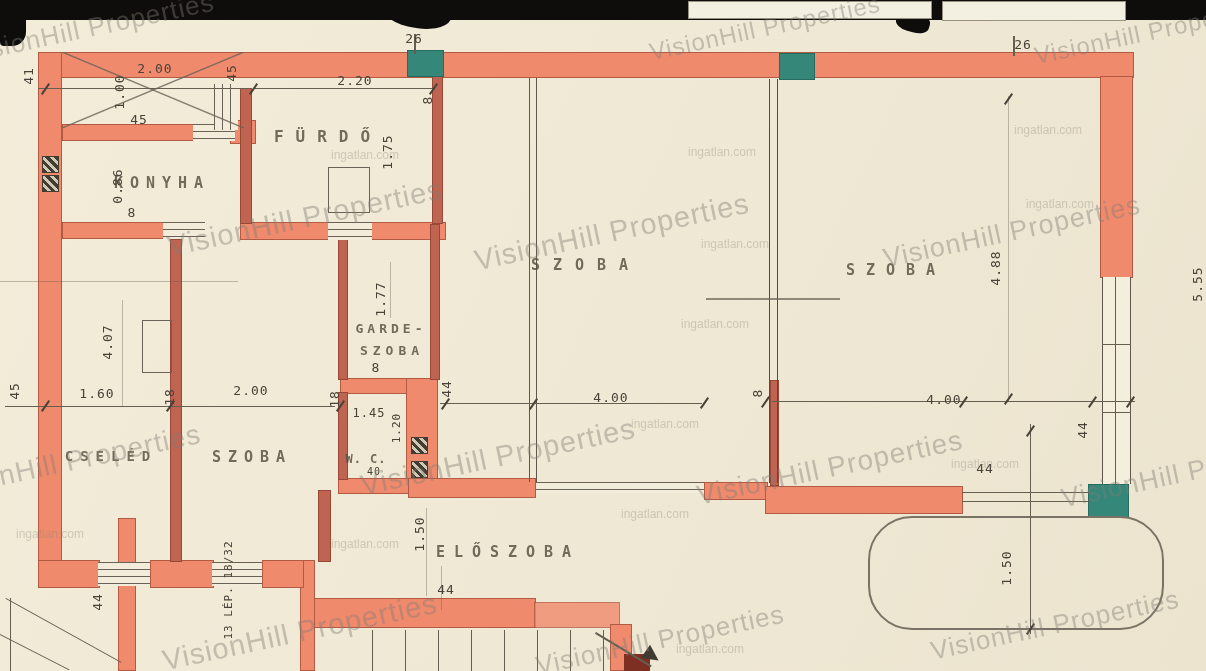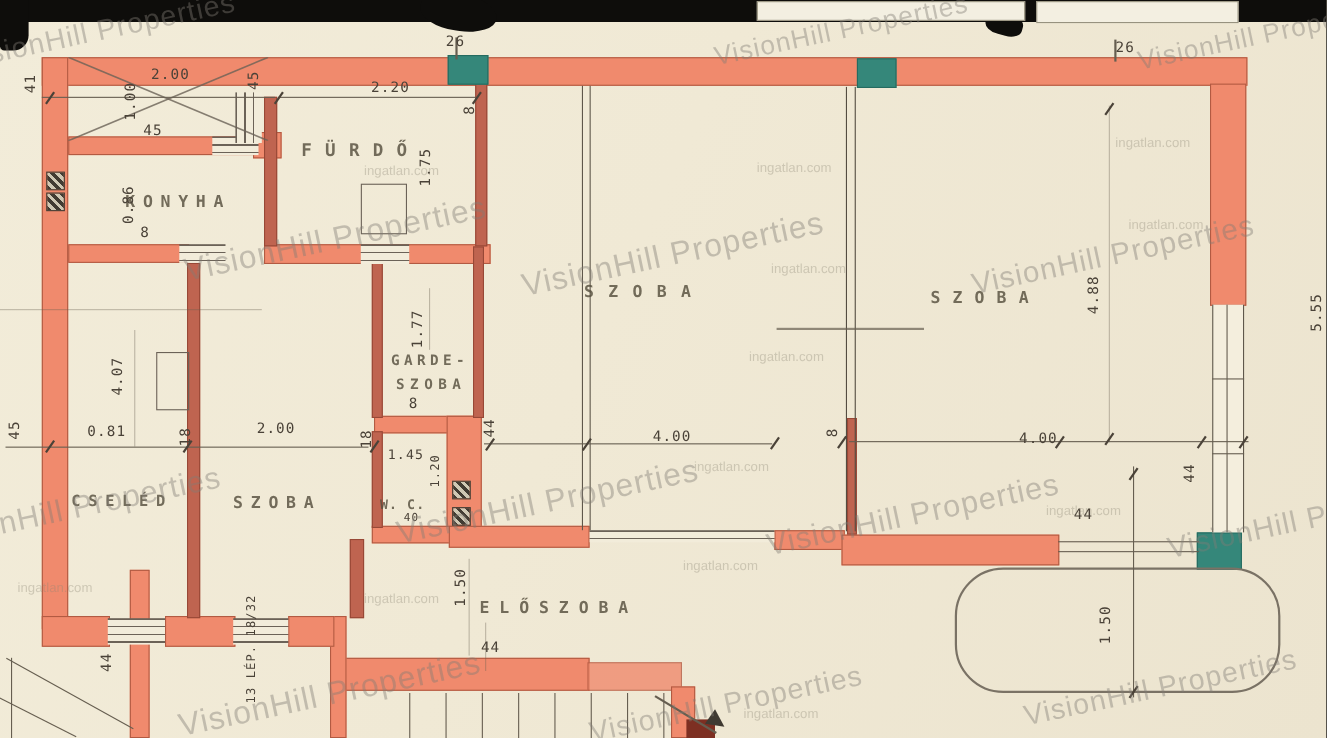--- a/index.html
+++ b/index.html
@@ -191,21 +191,21 @@
       <span class="dim-label" style="left: 387px; top: 152px; transform: translate(-50%, -50%) rotate(-90deg);">1.75</span>
       <span class="dim-label" style="left: 117px; top: 186px; transform: translate(-50%, -50%) rotate(-90deg);">0.86</span>
       <span class="dim-label" style="left: 132px; top: 212px;">8</span>
       <span class="dim-label" style="left: 380px; top: 299px; transform: translate(-50%, -50%) rotate(-90deg);">1.77</span>
       <span class="dim-label" style="left: 376px; top: 367px;">8</span>
       <span class="dim-label" style="left: 1023px; top: 44px;">26</span>
       <span class="dim-label" style="left: 995px; top: 268px; transform: translate(-50%, -50%) rotate(-90deg);">4.88</span>
       <span class="dim-label" style="left: 1197px; top: 284px; transform: translate(-50%, -50%) rotate(-90deg);">5.55</span>
       <span class="dim-label" style="left: 107px; top: 342px; transform: translate(-50%, -50%) rotate(-90deg);">4.07</span>
       <span class="dim-label" style="left: 14px; top: 391px; transform: translate(-50%, -50%) rotate(-90deg);">45</span>
-      <span class="dim-label" style="left: 97px; top: 393px;">0.81</span>
+      <span class="dim-label" style="left: 97px; top: 393px;">1.60</span>
       <span class="dim-label" style="left: 169px; top: 397px; transform: translate(-50%, -50%) rotate(-90deg);">18</span>
       <span class="dim-label" style="left: 251px; top: 390px;">2.00</span>
       <span class="dim-label" style="left: 334px; top: 399px; transform: translate(-50%, -50%) rotate(-90deg);">18</span>
       <span class="dim-label" style="left: 369px; top: 413px; font-size: 12px;">1.45</span>
       <span class="dim-label" style="left: 396px; top: 428px; font-size: 11px; transform: translate(-50%, -50%) rotate(-90deg);">1.20</span>
       <span class="dim-label" style="left: 446px; top: 389px; transform: translate(-50%, -50%) rotate(-90deg);">44</span>
       <span class="dim-label" style="left: 611px; top: 397px;">4.00</span>
       <span class="dim-label" style="left: 757px; top: 393px; transform: translate(-50%, -50%) rotate(-90deg);">8</span>
       <span class="dim-label" style="left: 944px; top: 399px;">4.00</span>
       <span class="dim-label" style="left: 1082px; top: 430px; transform: translate(-50%, -50%) rotate(-90deg);">44</span>

